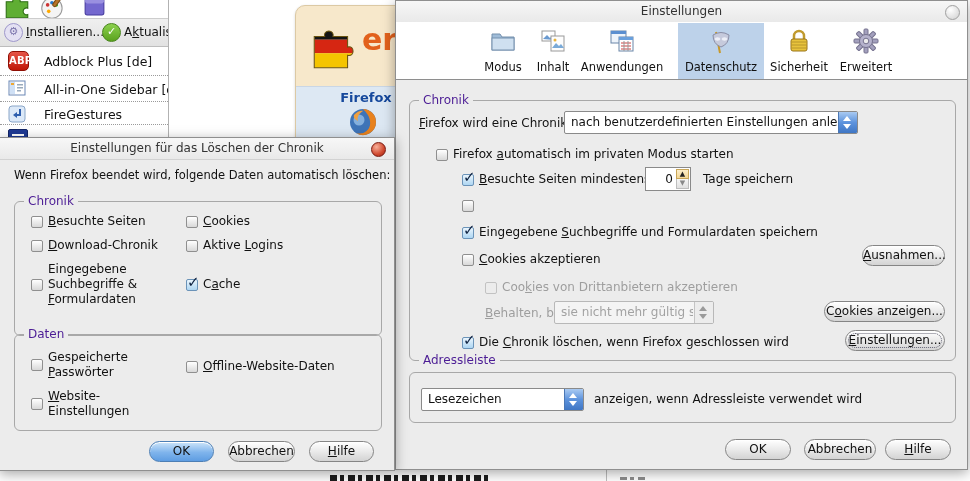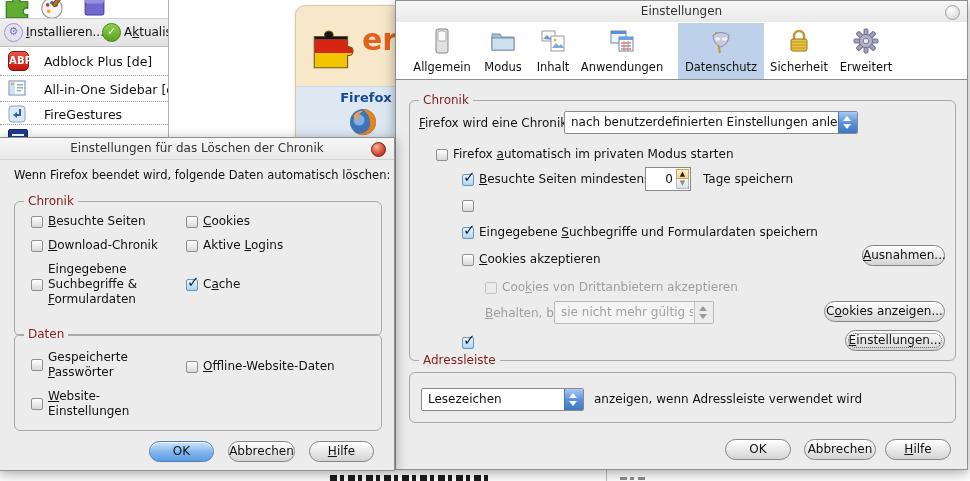--- a/index.html
+++ b/index.html
@@ -8,21 +8,21 @@
   .abs{position:absolute}
   
   .dlg{position:absolute;background:#ececec;border:1px solid #8f8f8f;box-shadow:0 3px 12px rgba(0,0,0,.35)}
   .titlebar{position:absolute;left:0;right:0;top:0;height:21px;background:linear-gradient(#f7f7f7,#e9e9e9);
             border-bottom:1px solid #d2d2d2;text-align:center;line-height:21px;color:#333;font-size:12px}
   .winbtn{position:absolute;width:13px;height:13px;border-radius:50%;top:4px}
   .winbtn.grey{background:radial-gradient(circle at 35% 30%,#fff,#cfcfcf);border:1px solid #a0a0a0}
   .winbtn.red{background:radial-gradient(circle at 35% 30%,#f8b09a,#d04a30 60%,#9c2414);border:1px solid #7a1a10}
   
   .group{position:absolute;border:1px solid #a8a8a8;border-radius:6px}
-  .glabel{position:absolute;background:#ececec;padding:0 4px;line-height:14px;color:#7f1d1d;white-space:nowrap}
+  .glabel{position:absolute;background:#ececec;padding:0 4px;line-height:14px;color:#4c1d95;white-space:nowrap}
   
   .lbl{position:absolute;line-height:15px;white-space:nowrap}
   .lbl.multi{white-space:pre-line}
   .lbl.dis{color:#9e9e9e}
   .cb{position:absolute;width:12px;height:12px;box-sizing:border-box;border:1px solid #8f8f8f;border-radius:2px;
       background:linear-gradient(#fff,#d8d8d8)}
   .cb.on{background:linear-gradient(#eaf5fd,#aed6f2);border-color:#6b93b8}
   .cb.on::after{content:"✓";position:absolute;left:0;top:-7px;font-size:15px;font-weight:bold;color:#0f2240}
   .cb.dis{background:#ececec;border-color:#c2c2c2}
   
@@ -178,27 +178,20 @@
   </div>
 
   <div class="dlg" style="left:395px;top:0;width:571px;height:468px">
     <div class="titlebar">
       <span>Einstellungen</span>
       <span class="winbtn grey" style="right:7px"></span>
     </div>
 
     <div class="abs" style="left:0;top:21px;width:571px;height:57px;background:#fff;border-bottom:1px solid #8e8e8e"></div>
 
-    <div class="tab" style="left:12px;width:68px">
-      <span><svg width="26" height="26" viewBox="0 0 26 26">
-            <rect x="7" y="1" width="12" height="24" rx="2" fill="#e0e0e0" stroke="#8a8a8a"></rect>
-            <rect x="9" y="3" width="8" height="10" rx="1" fill="#fbfbfb" stroke="#b0b0b0"></rect>
-          </svg></span>
-      <span class="tlabel">Allgemein</span>
-    </div>
     <div class="tab" style="left:86px;width:42px">
       <span><svg width="26" height="26" viewBox="0 0 26 26">
             <path d="M2 6h8l2 3h12v13H2z" fill="#9fbcd8" stroke="#7590ad"></path>
             <rect x="2" y="10" width="22" height="12" fill="#cfe0f0" stroke="#7590ad"></rect>
           </svg></span>
       <span class="tlabel">Modus</span>
     </div>
     <div class="tab" style="left:132px;width:50px">
       <span><svg width="26" height="26" viewBox="0 0 26 26">
             <rect x="2" y="3" width="13" height="10" fill="#fff" stroke="#999"></rect>
@@ -296,20 +289,21 @@
     <span class="lbl dis" style="left:106px;top:279px">Coo<u>k</u>ies von Drittanbietern akzeptieren</span>
 
     <span class="lbl dis" style="left:89px;top:305px"><u>B</u>ehalten, bis:</span>
     <div class="dd dis" style="left:158px;top:300px;width:160px">
       <span class="dd-text">sie nicht mehr gültig sind</span>
       <span class="dd-cap"></span>
     </div>
     <div class="btn" style="left:428px;top:300px;width:121px">C<u>o</u>okies anzeigen...</div>
 
     <span class="cb on" style="left:66px;top:336px"></span>
+    <span class="lbl" style="left:83px;top:334px">Die <u>C</u>hronik löschen, wenn Firefox geschlossen wird</span>
     <div class="btn focus" style="left:449px;top:329px;width:100px"><u>E</u>instellungen...</div>
 
     <div class="group" style="left:13px;top:371px;width:545px;height:49px"></div>
     <span class="glabel" style="left:23px;top:352px">Adressleiste</span>
     <div class="dd" style="left:25px;top:387px;width:163px">
       <span class="dd-text">Lesezeichen</span>
       <span class="dd-cap"></span>
     </div>
     <span class="lbl" style="left:198px;top:391px">anzeigen, wenn Adressleiste verwendet wird</span>
 

